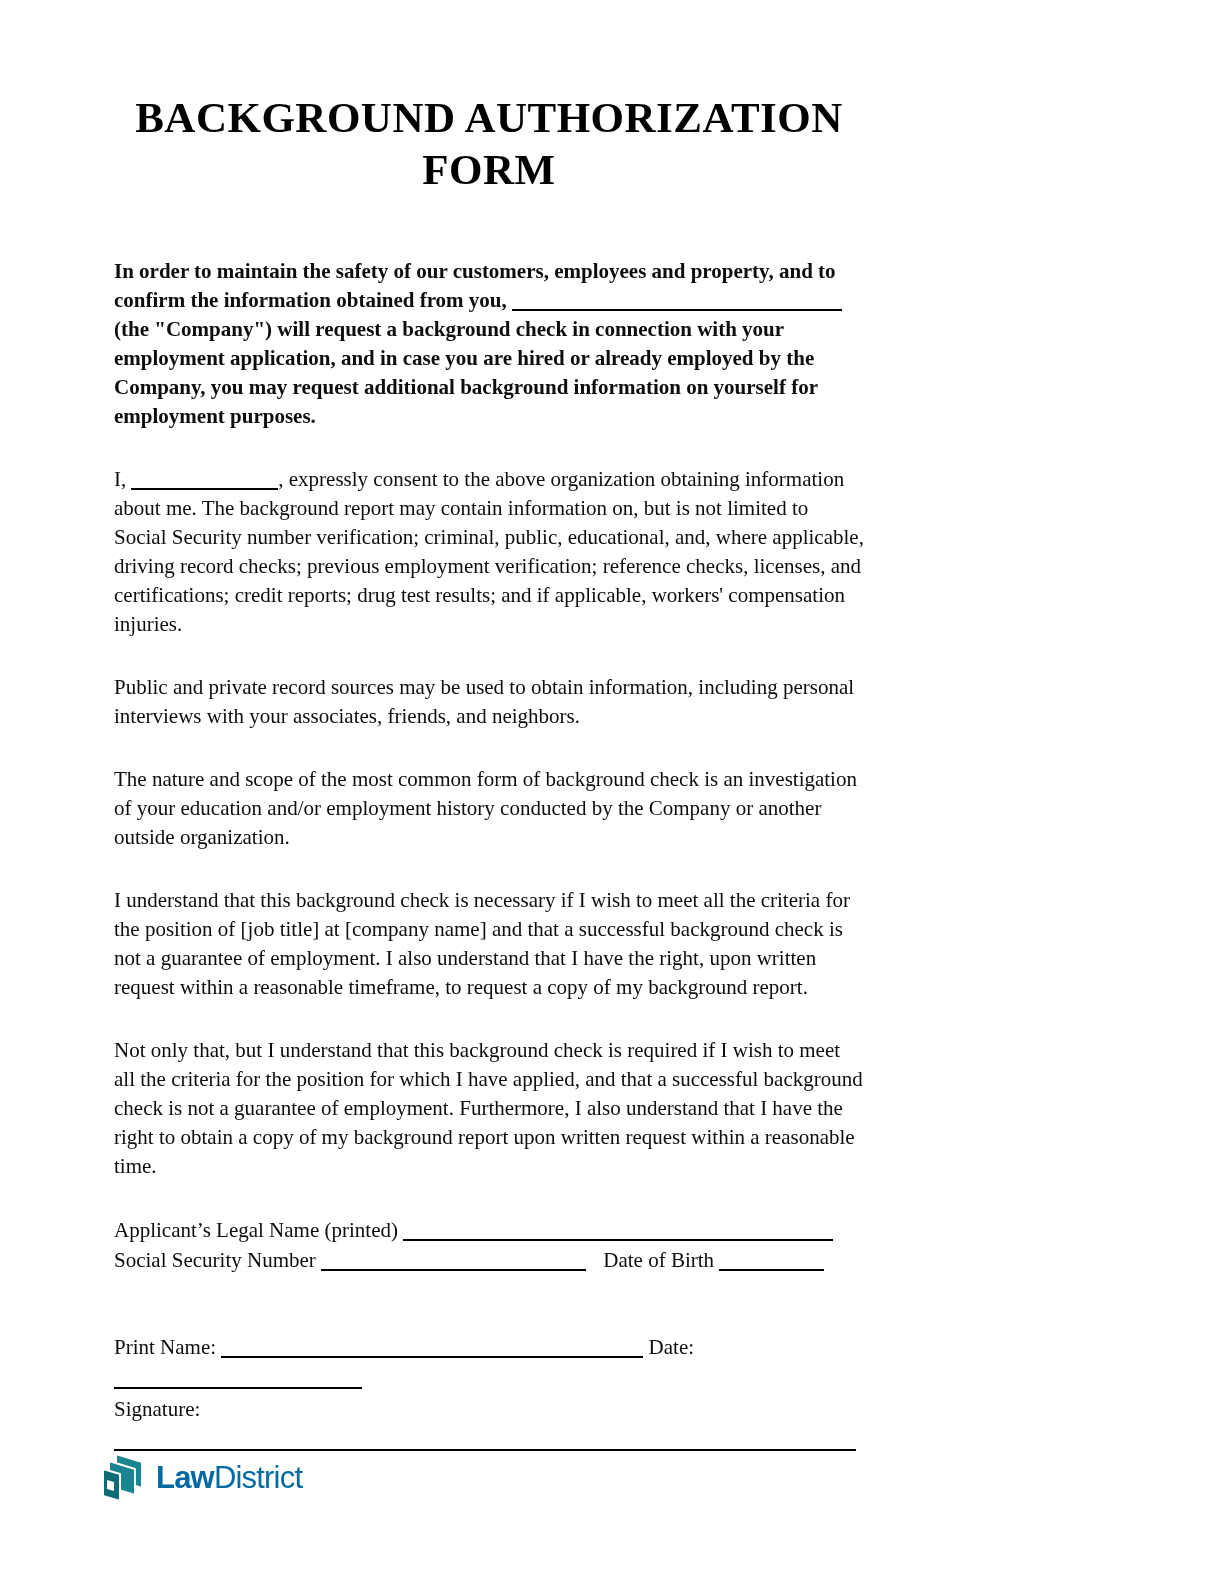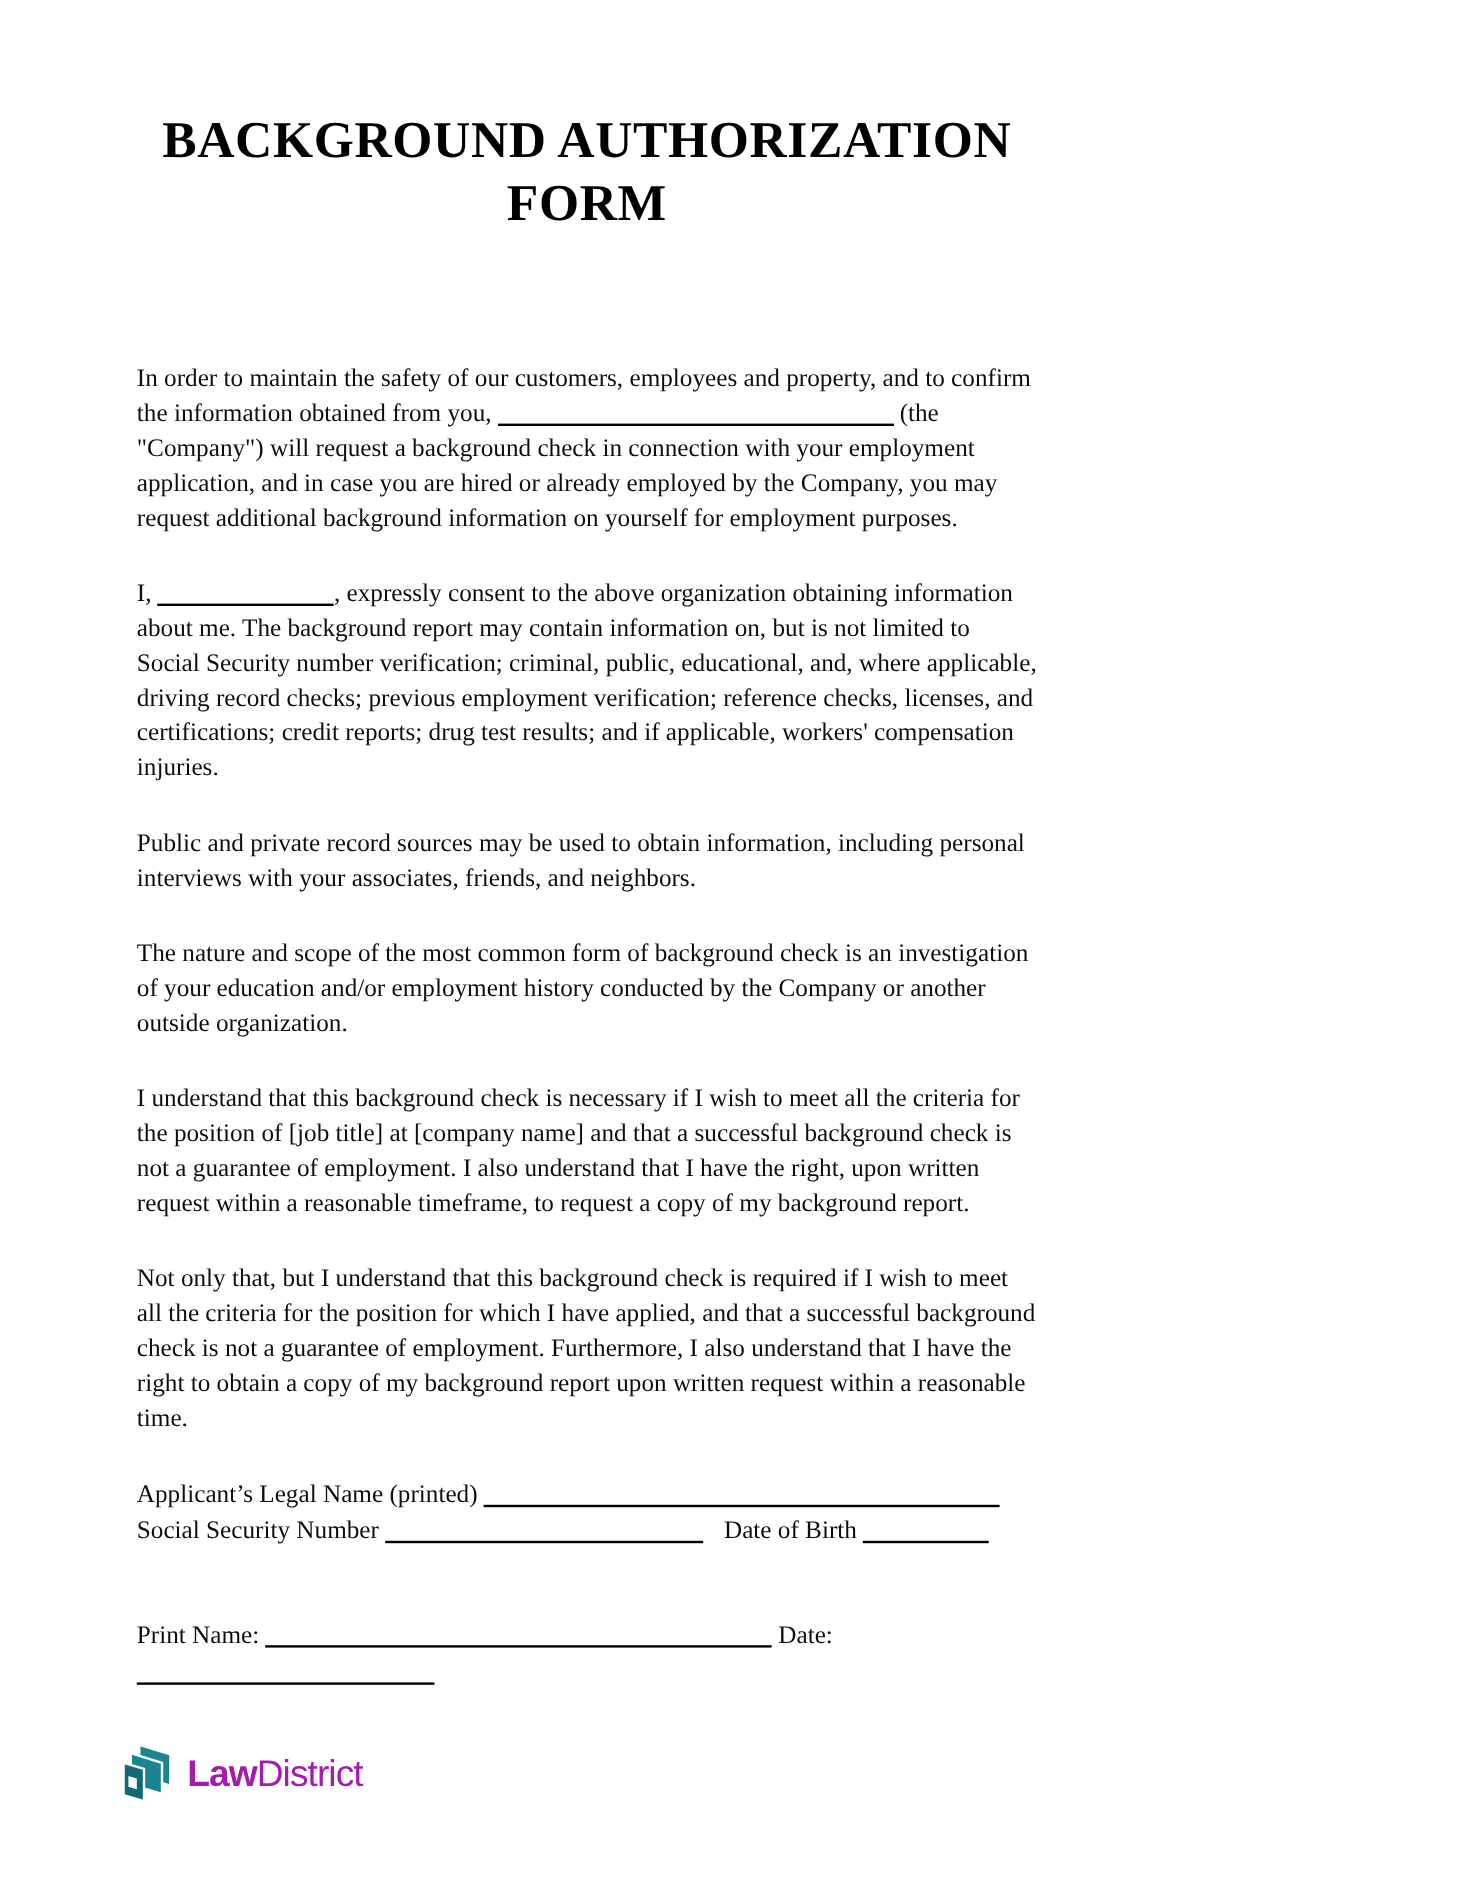--- a/index.html
+++ b/index.html
@@ -23,21 +23,21 @@
     text-align: center;
     letter-spacing: 0.5px;
     color: #000000;
   }
   .para {
     margin: 34px 0 0 0;
     font-size: 21px;
     line-height: 29px;
     text-align: left;
   }
-  .para.first { margin-top: 104px; }
+  .para.first { margin-top: 60px; font-weight: bold; }
   .blank {
     display: inline-block;
     height: 14px;
     border-bottom: 2px solid #000000;
     vertical-align: -4px;
   }
   .blank-company   { width: 330px; margin: 0 5px; }
   .blank-consent   { width: 147px; margin-left: 5px; }
   .fields-block { margin-top: 34px; font-size: 21px; line-height: 30px; }
   .sig-block    { margin-top: 57px; font-size: 21px; line-height: 31px; }
@@ -57,21 +57,21 @@
     left: 102px;
     top: 1452px;
     display: flex;
     align-items: center;
   }
   .logo-icon { display: inline-block; width: 48px; height: 52px; margin-right: 6px; }
   .logo-text {
     font-family: "Liberation Sans", sans-serif;
     font-size: 31px;
     letter-spacing: -0.8px;
-    color: #a21caf;
+    color: #0369a1;
     white-space: nowrap;
   }
   .logo-text .bold { font-weight: 800; }
   .logo-text .regular { font-weight: 400; }
 </style>
 </head>
 <body>
 
 <div class="page">
 
@@ -102,20 +102,24 @@
     </div>
   </div>
 
   <div class="sig-block">
     <div class="sig-row">
       <span>Print Name:</span>
       <span class="blank blank-print-name"></span>
       <span>Date:</span>
       <span class="blank blank-date"></span>
     </div>
+    <div class="sig-row">
+      <span>Signature:</span>
+      <span class="blank blank-signature"></span>
+    </div>
   </div>
 
   <div class="footer">
     <span class="logo-icon">
       <svg width="48" height="52" viewBox="0 0 48 52" xmlns="http://www.w3.org/2000/svg">
         <polygon points="14,2 40,10 40,36 14,28" stroke="#ffffff" stroke-width="2" fill="#1A8490"></polygon>
         <polygon points="7,9 33,17 33,43 7,35" stroke="#ffffff" stroke-width="2" fill="#1A8490"></polygon>
         <polygon points="1,17 18,22 18,49 1,44" stroke="#ffffff" stroke-width="2" fill="#0E6A74"></polygon>
         <rect x="5" y="28" width="7" height="9" fill="#ffffff" transform="skewY(16)" transform-origin="5 28"></rect>
       </svg>

